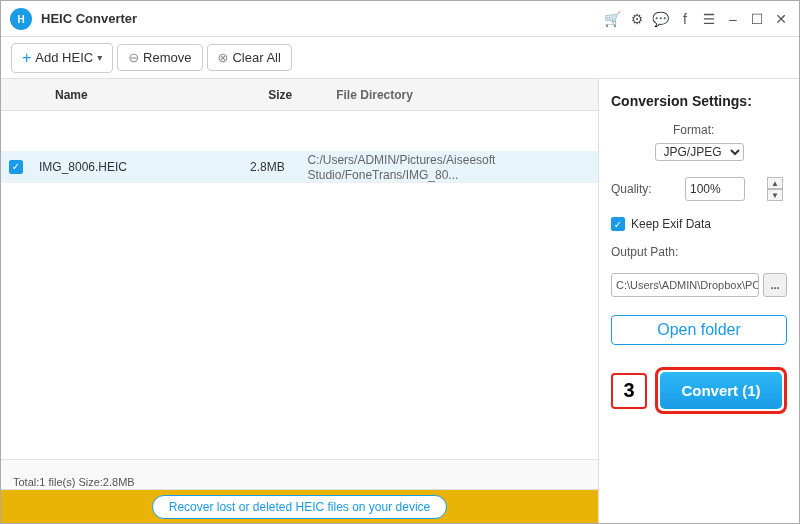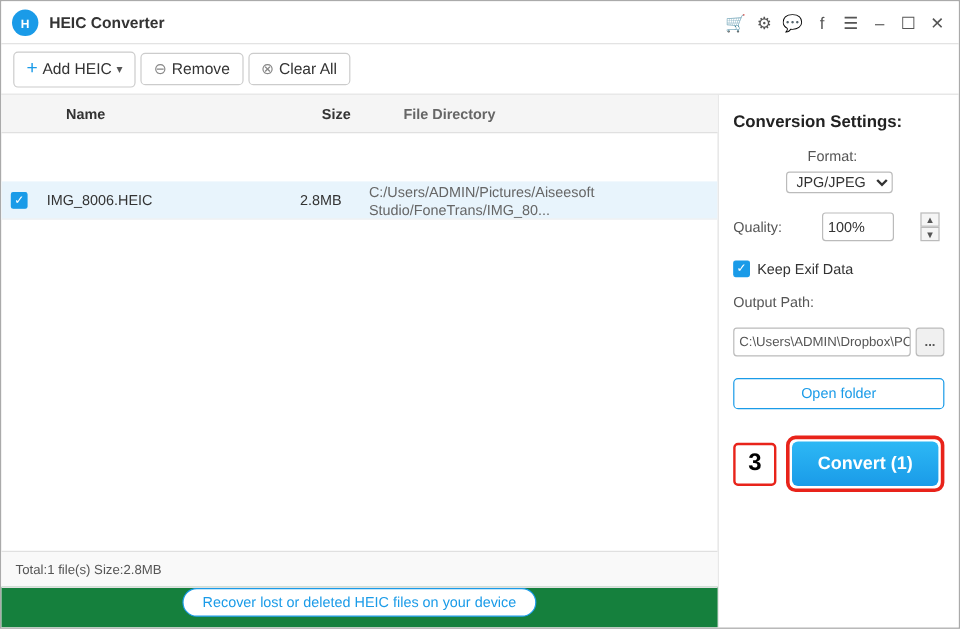--- a/index.html
+++ b/index.html
@@ -145,34 +145,34 @@
       color: #333;
     }
     .col-dir span { color: #666; }
 
     
     .status-bar {
       height: 30px;
       background: #f9f9f9;
       border-top: 1px solid #e0e0e0;
       display: flex;
-      align-items: center;
+      align-items: flex-end;
       padding: 1px 12px;
       font-size: 11px;
       color: #555;
       justify-content: space-between;
     }
 
     
     .recovery-bar {
       height: 34px;
-      background: #15803d;
+      background: #eab308;
       border-top: 1px solid #e0e0e0;
       display: flex;
-      align-items: flex-start;
+      align-items: center;
       justify-content: center;
     }
     .recovery-btn {
       border: 1px solid #1a9be8;
       border-radius: 14px;
       padding: 4px 16px;
       font-size: 12px;
       color: #1a9be8;
       background: #fff;
       cursor: pointer;
@@ -315,21 +315,21 @@
       cursor: pointer;
       font-size: 11px;
       color: #555;
       font-weight: bold;
     }
 
     .open-folder-btn {
       border: 1px solid #1a9be8;
       border-radius: 4px;
       padding: 5px 12px;
-      font-size: 12px;
+      font-size: 16px;
       color: #1a9be8;
       background: #fff;
       cursor: pointer;
       display: inline-block;
       text-align: center;
       margin-bottom: 8px;
     }
 
     
     .convert-area {

